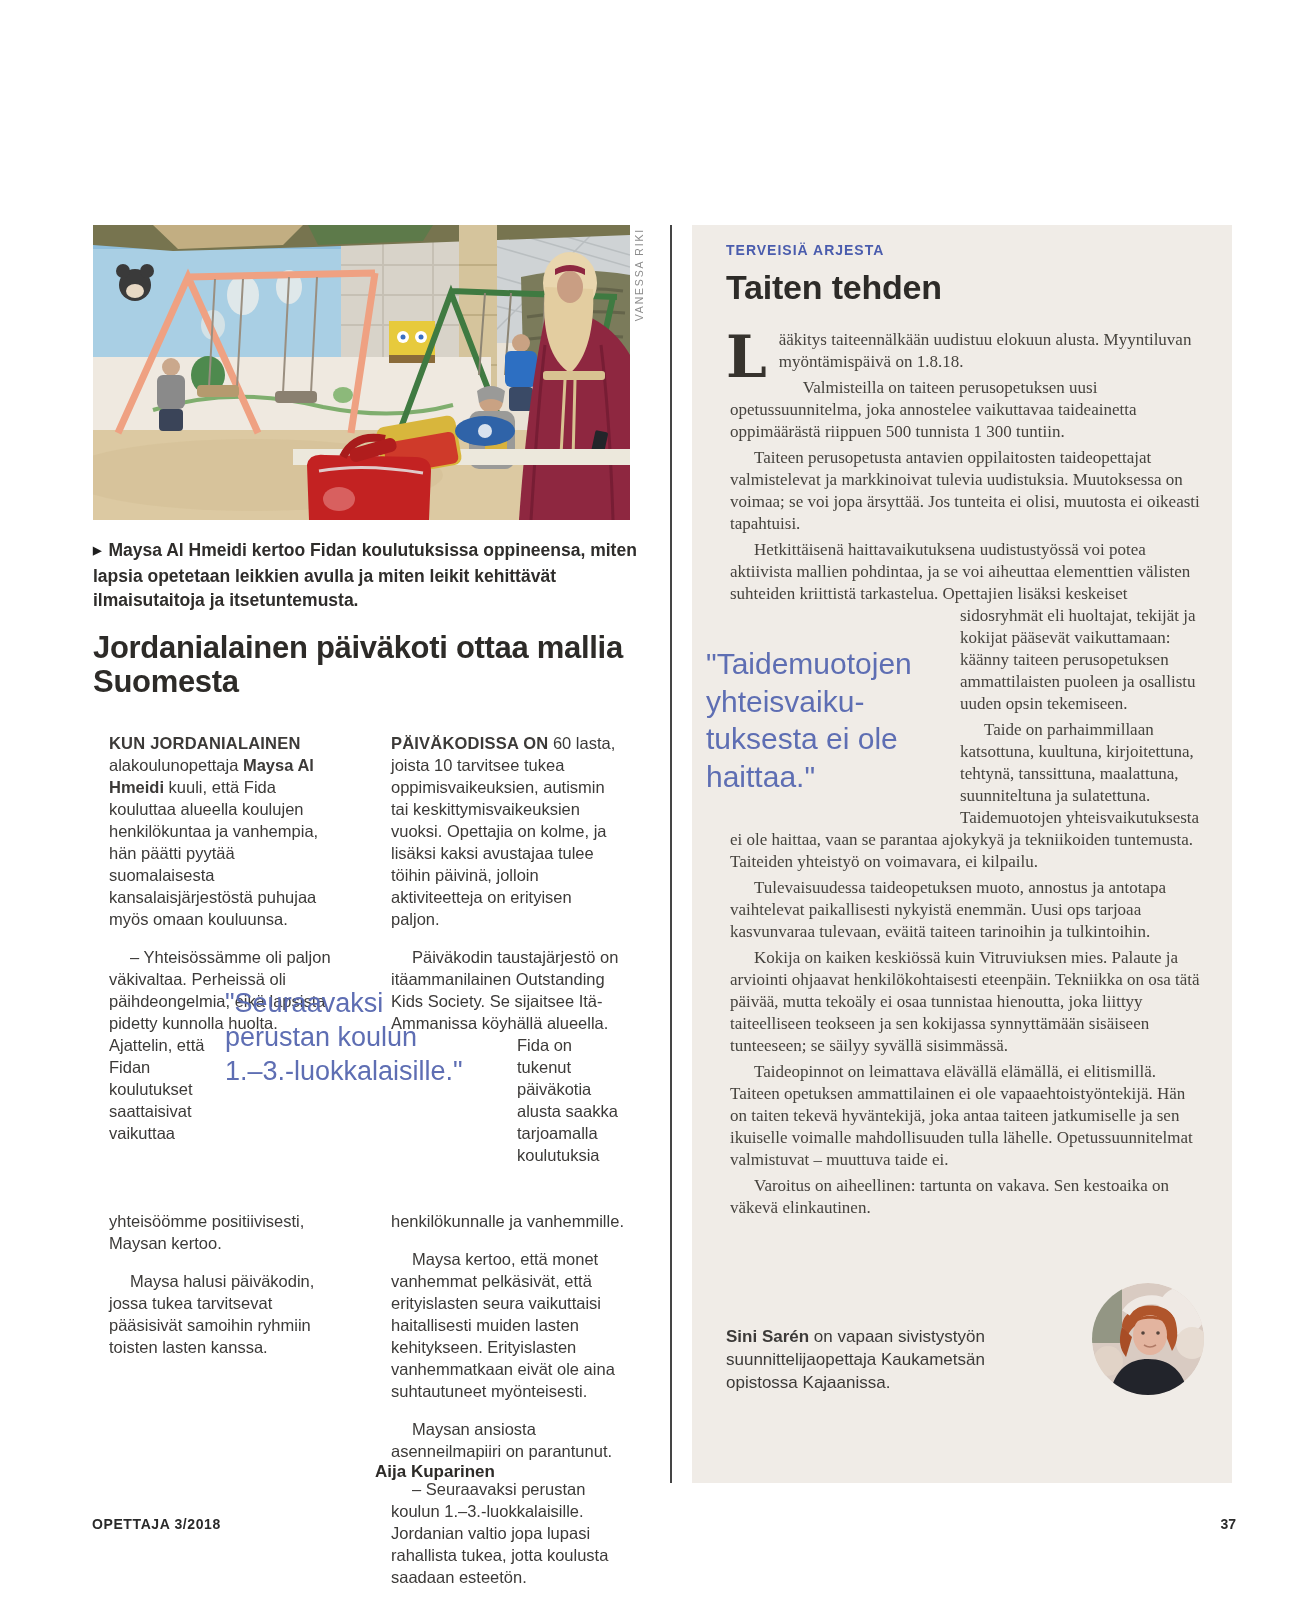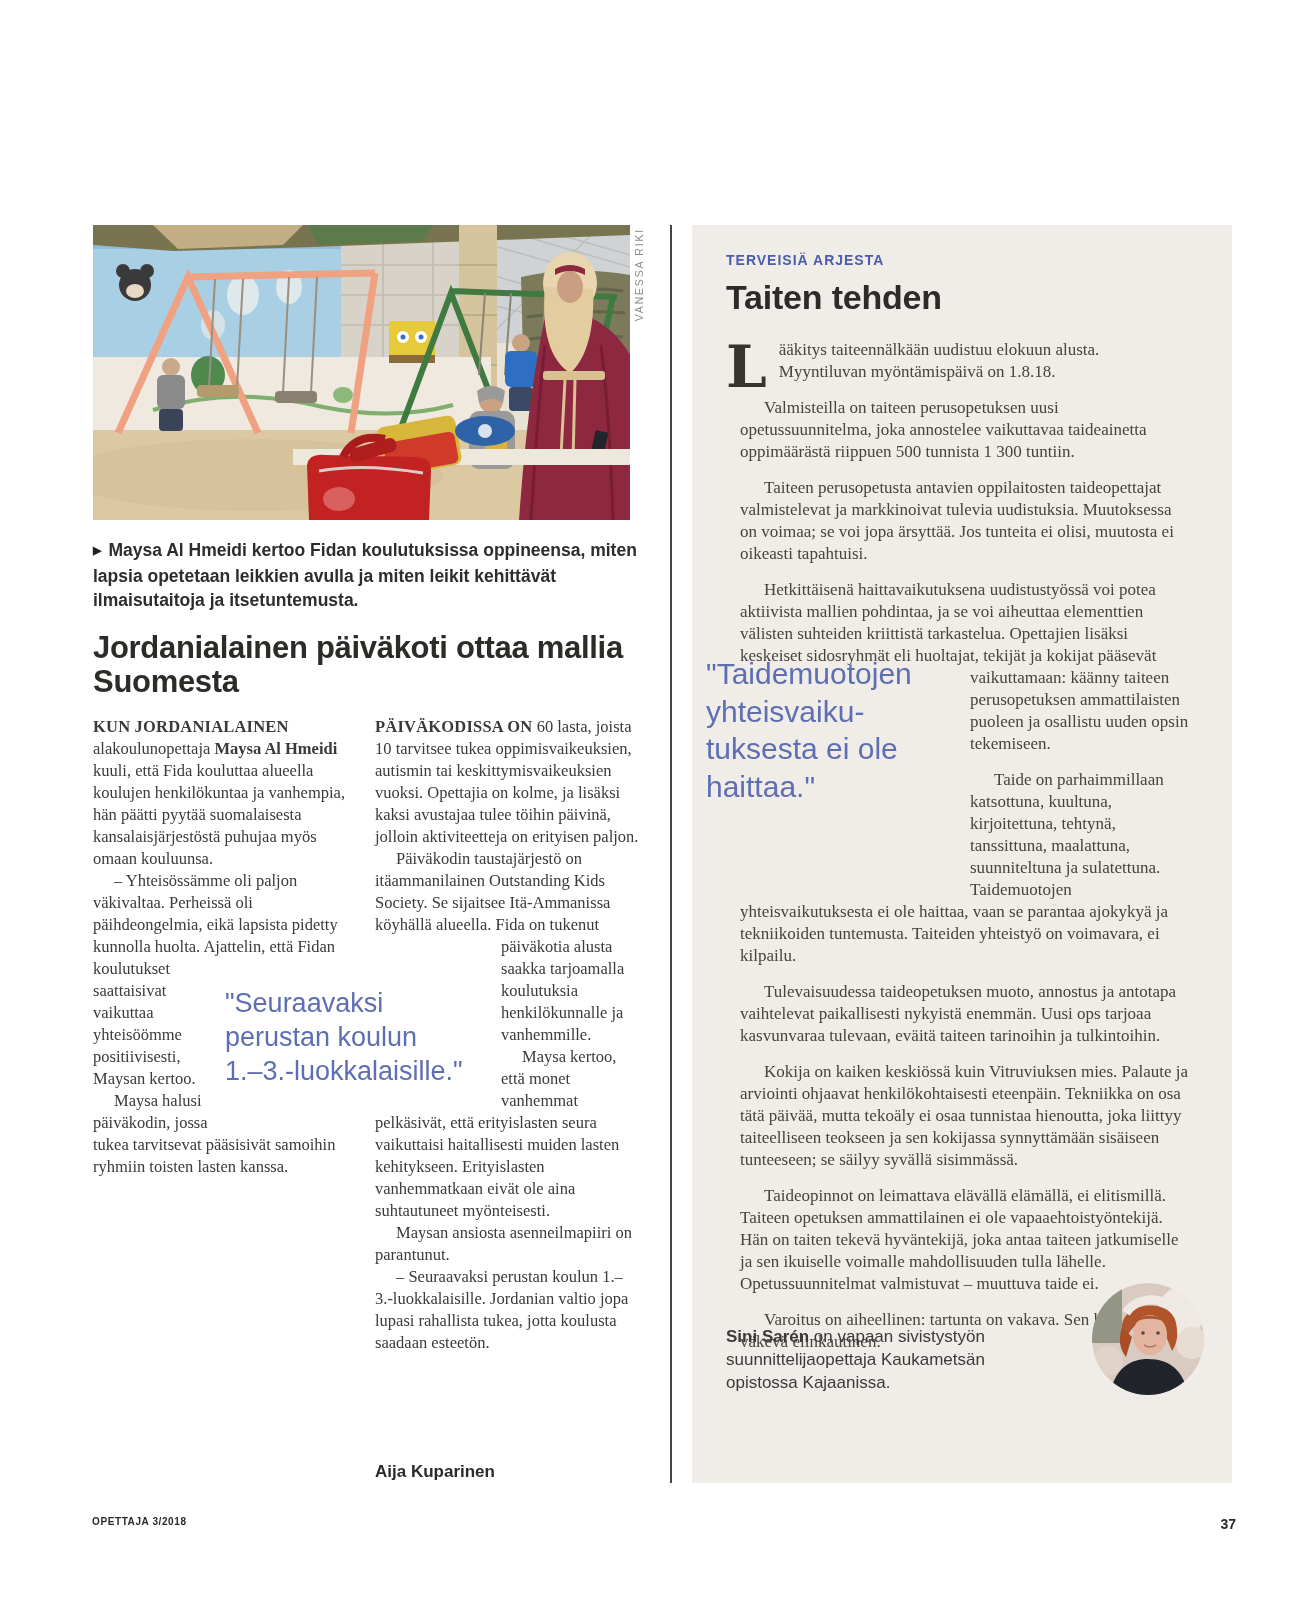--- a/index.html
+++ b/index.html
@@ -13,54 +13,54 @@
   .photo-credit{left:633px;top:228px;writing-mode:vertical-rl;transform:rotate(180deg);
        font-size:10.5px;letter-spacing:1.8px;color:#8b8b8b;font-weight:500;}
   .caption{left:93px;top:538px;width:545px;font-size:17.5px;font-weight:700;
        line-height:24px;color:#2f2d2b;}
   .caption .marker{font-size:11px;margin-right:7px;position:relative;top:-2px;color:#1e1e1e;}
   .headline-left{left:93px;top:610px;width:570px;font-size:31px;line-height:34px;
        font-weight:800;color:#2d2b28;letter-spacing:-0.3px;}
   .columns{left:93px;top:716px;width:547px;height:790px;display:flex;gap:20px;position:absolute;}
   .col{width:262px;font-size:16.5px;line-height:22px;color:#3c3a38;}
   .col2{width:265px;}
-  .col p{margin:0;font-family:Liberation Serif, serif;}
+  .col p{margin:16px;}
   .col p.ind{text-indent:21px;}
   .lead{font-weight:700;letter-spacing:0.2px;}
   .b{font-weight:700;}
   .sp-r{float:right;}
   .sp-l{float:left;}
   .pullquote1{position:absolute;left:132px;top:270px;width:370px;font-size:27px;
        line-height:34px;color:#5e6eb3;white-space:pre-line;}
   .byline{position:absolute;left:282px;top:746px;font-size:17px;font-weight:700;color:#2d2b28;}
 
   
   .divider{left:670px;top:225px;width:2px;height:1258px;background:#454545;}
 
   
   .rbox{left:692px;top:225px;width:540px;height:1258px;background:#f0ece7;
-       box-sizing:border-box;padding:27px 28px 0 34px;}
+       box-sizing:border-box;padding:17px 28px 0 34px;}
   .kicker{font-size:14px;font-weight:700;letter-spacing:1px;color:#4a5cad;}
   .headline-right{font-size:34px;font-weight:800;color:#2d2b28;margin-top:10px;letter-spacing:-0.2px;}
   .serif-body{position:relative;margin-top:22px;font-family:"Liberation Serif",serif;
        font-size:17px;line-height:22px;color:#46433e;width:478px;}
-  .serif-body p{margin:14px;}
+  .serif-body p{margin:4px;}
   .serif-body p.ind{text-indent:24px;}
   .dropcap{float:left;font-family:"DejaVu Serif",serif;font-weight:700;font-size:58px;
        line-height:46px;color:#37332e;margin:5px 12px 2px 0;}
   .pullquote2{position:absolute;left:-20px;top:316px;width:255px;font-size:30px;
        line-height:37.5px;color:#5e6eb3;white-space:pre-line;font-family:"Liberation Sans",sans-serif;}
   .bio{position:absolute;left:34px;right:28px;top:1100px;display:flex;align-items:flex-start;
        font-size:17px;line-height:23px;color:#3c3a38;font-family:"Liberation Sans",sans-serif;}
   .bio-text{margin:0;width:330px;}
   .portrait{margin-left:auto;margin-top:-42px;width:112px;height:112px;border-radius:50%;overflow:hidden;flex:none;}
   .portrait svg{display:block;}
 
   
-  .footer-left{left:92px;top:1516px;font-size:10px;font-weight:700;letter-spacing:0.6px;color:#2a2a2a;}
+  .footer-left{left:92px;top:1516px;font-size:14px;font-weight:700;letter-spacing:0.6px;color:#2a2a2a;}
   .footer-num{right:76px;top:1516px;font-size:14px;font-weight:700;color:#2a2a2a;}
 </style>
 </head>
 <body>
 
 <div class="abs photo">
   <svg viewBox="0 0 537 295" preserveAspectRatio="none">
 
     <rect x="0" y="0" width="537" height="215" fill="#e9e2d6"></rect>
     <rect x="0" y="14" width="248" height="118" fill="#a9cfe4"></rect>

